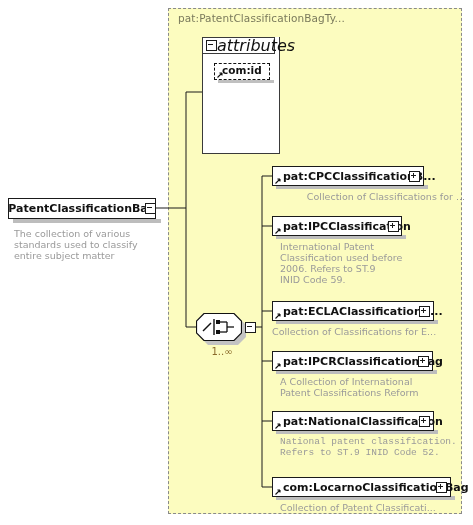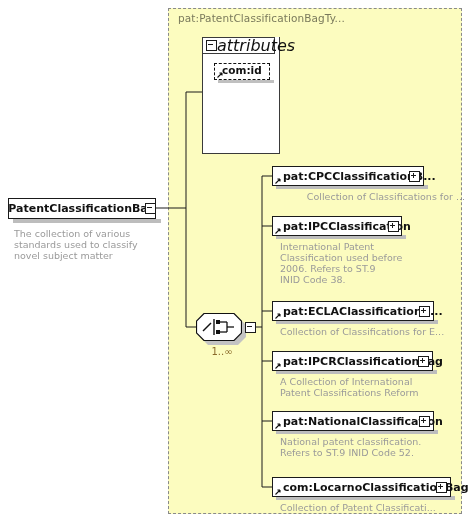--- a/index.html
+++ b/index.html
@@ -315,21 +315,21 @@
       <path d="M0.5 5.5 L5 1 M5 1 L2.4 1 M5 1 L5 3.6" stroke="#111" stroke-width="1.1" fill="none"></path>
     </svg>
     <span class="name">com:id</span>
   </div>
 
   <div class="root-box">
     <div class="shadow-h"></div>
     <span class="label">PatentClassificationBag</span>
   </div>
   <span class="expander root-expander"></span>
-  <div class="root-doc">The collection of various standards used to classify novel subject matter</div>
+  <div class="root-doc">The collection of various standards used to classify entire subject matter</div>
 
   <div class="compositor-shadow"></div>
   <div class="compositor">
     <div class="compositor-body"></div>
     <svg width="46" height="28" viewBox="0 0 46 28" style="position:absolute;left:0;top:0;">
       <path d="M8 0.5 L38 0.5 L45.5 8 L45.5 20 L38 27.5 L8 27.5 L0.5 20 L0.5 8 Z" fill="none" stroke="#111" stroke-width="1.2"></path>
       <line x1="7" y1="18" x2="15" y2="10" stroke="#111" stroke-width="1.4"></line>
       <line x1="18" y1="6" x2="18" y2="22" stroke="#111" stroke-width="1.4"></line>
       <rect x="20" y="7" width="4" height="4" fill="#111"></rect>
       <rect x="20" y="17" width="4" height="4" fill="#111"></rect>
@@ -359,33 +359,33 @@
     <div class="child-box" style="width:130px;">
       <svg class="arrow-glyph" viewBox="0 0 6 6">
         <path d="M0.5 5.5 L5 1 M5 1 L2.4 1 M5 1 L5 3.6" stroke="#111" stroke-width="1.1" fill="none"></path>
       </svg>
       <span class="child-name">pat:IPCClassification</span>
     </div>
     <span class="expander plus child-expander" style="left:116px;"></span>
     <div class="child-doc" style="left:8px; top:25px; width:180px;">International Patent
 Classification used before
 2006. Refers to ST.9
-INID Code 38.</div>
+INID Code 59.</div>
   </div>
 
   <div class="child" style="left:272px; top:301px;">
     <div class="child-shadow" style="width:162px;"></div>
     <div class="child-box" style="width:162px;">
       <svg class="arrow-glyph" viewBox="0 0 6 6">
         <path d="M0.5 5.5 L5 1 M5 1 L2.4 1 M5 1 L5 3.6" stroke="#111" stroke-width="1.1" fill="none"></path>
       </svg>
       <span class="child-name">pat:ECLAClassificationB...</span>
     </div>
     <span class="expander plus child-expander" style="left:147px;"></span>
-    <div class="child-doc" style="left:8px; top:25px; width:185px;">Collection of Classifications for E...</div>
+    <div class="child-doc" style="left:0; top:25px; width:185px;">Collection of Classifications for E...</div>
   </div>
 
   <div class="child" style="left:272px; top:351px;">
     <div class="child-shadow" style="width:161px;"></div>
     <div class="child-box" style="width:161px;">
       <svg class="arrow-glyph" viewBox="0 0 6 6">
         <path d="M0.5 5.5 L5 1 M5 1 L2.4 1 M5 1 L5 3.6" stroke="#111" stroke-width="1.1" fill="none"></path>
       </svg>
       <span class="child-name">pat:IPCRClassificationBag</span>
     </div>
@@ -396,21 +396,21 @@
 
   <div class="child" style="left:272px; top:411px;">
     <div class="child-shadow" style="width:162px;"></div>
     <div class="child-box" style="width:162px;">
       <svg class="arrow-glyph" viewBox="0 0 6 6">
         <path d="M0.5 5.5 L5 1 M5 1 L2.4 1 M5 1 L5 3.6" stroke="#111" stroke-width="1.1" fill="none"></path>
       </svg>
       <span class="child-name">pat:NationalClassification</span>
     </div>
     <span class="expander plus child-expander" style="left:147px;"></span>
-    <div class="child-doc" style="left:8px; top:25px; width:185px;">National patent classification.
+    <div class="child-doc" style="left:8px; top:25px; width:185px;font-family:Liberation Mono, monospace;">National patent classification.
 Refers to ST.9 INID Code 52.</div>
   </div>
 
   <div class="child" style="left:272px; top:477px;">
     <div class="child-shadow" style="width:179px;"></div>
     <div class="child-box" style="width:179px;">
       <svg class="arrow-glyph" viewBox="0 0 6 6">
         <path d="M0.5 5.5 L5 1 M5 1 L2.4 1 M5 1 L5 3.6" stroke="#111" stroke-width="1.1" fill="none"></path>
       </svg>
       <span class="child-name">com:LocarnoClassificationBag</span>

